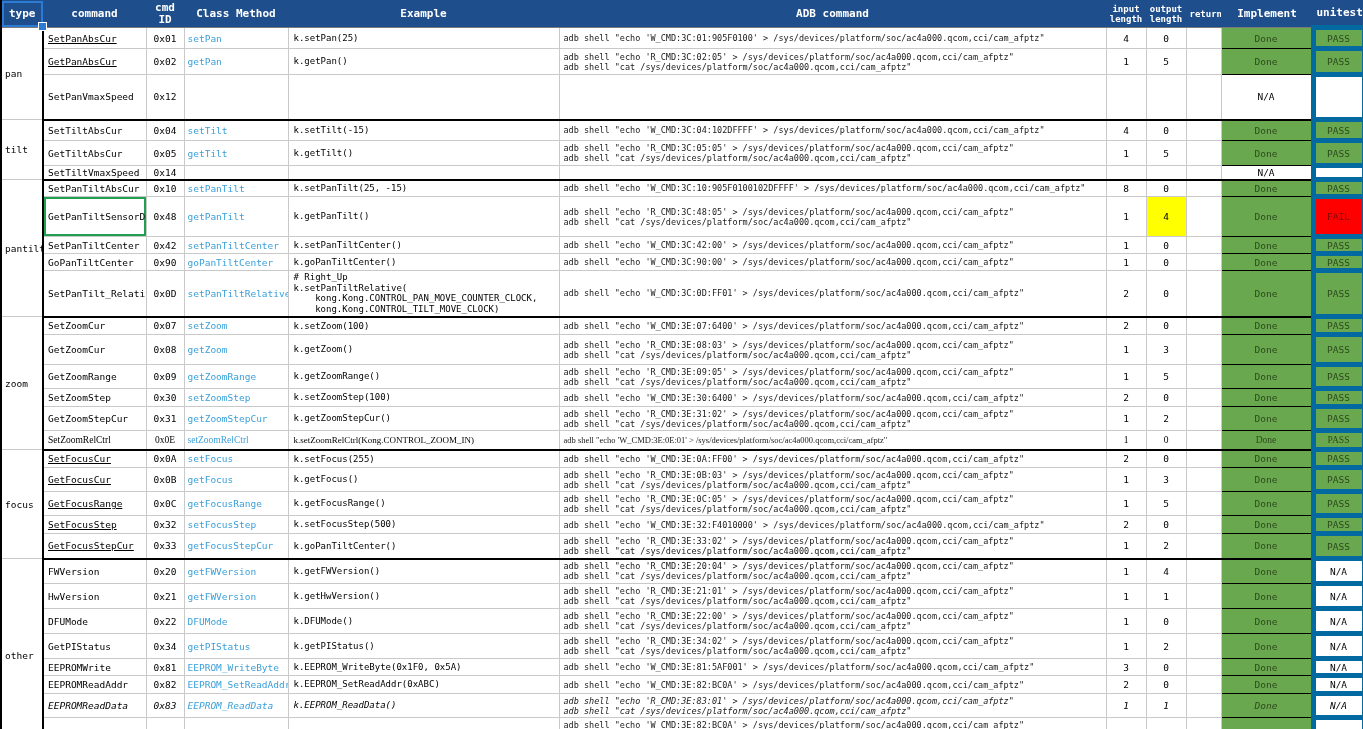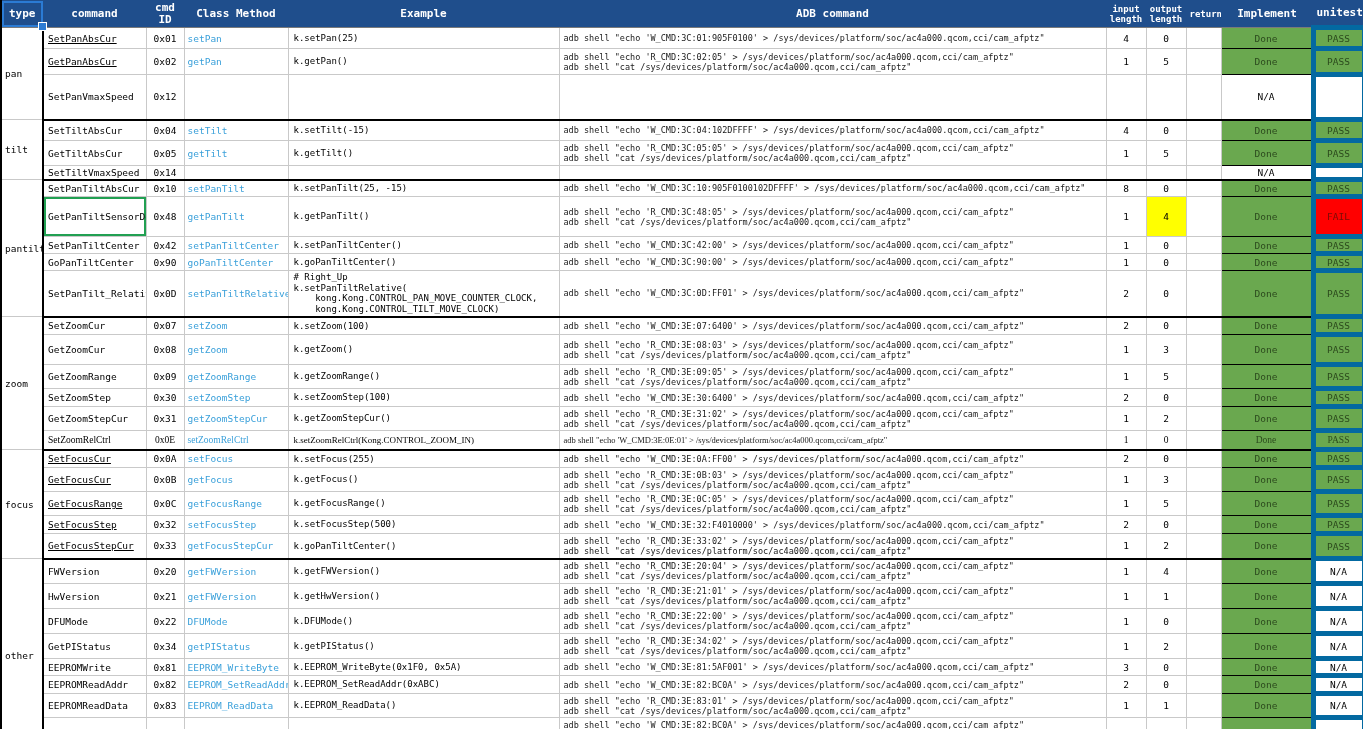--- a/index.html
+++ b/index.html
@@ -423,21 +423,21 @@
           <td class="col-id">0x82</td>
           <td class="col-method">EEPROM_SetReadAddr</td>
           <td class="col-example">k.EEPROM_SetReadAddr(0xABC)</td>
           <td class="col-adb">adb shell "echo 'W_CMD:3E:82:BC0A' &gt; /sys/devices/platform/soc/ac4a000.qcom,cci/cam_afptz"</td>
           <td class="col-in">2</td>
           <td class="col-out">0</td>
           <td class="col-return"></td>
           <td class="col-impl done">Done</td>
           <td class="col-unit unit-na">N/A</td>
         </tr>
-        <tr style="height: 24px;">
+        <tr style="height: 24px; font-style: italic;">
           <td class="col-cmd">EEPROMReadData</td>
           <td class="col-id">0x83</td>
           <td class="col-method">EEPROM_ReadData</td>
           <td class="col-example">k.EEPROM_ReadData()</td>
           <td class="col-adb">adb shell "echo 'R_CMD:3E:83:01' &gt; /sys/devices/platform/soc/ac4a000.qcom,cci/cam_afptz"
 adb shell "cat /sys/devices/platform/soc/ac4a000.qcom,cci/cam_afptz"</td>
           <td class="col-in">1</td>
           <td class="col-out">1</td>
           <td class="col-return"></td>
           <td class="col-impl done">Done</td>

